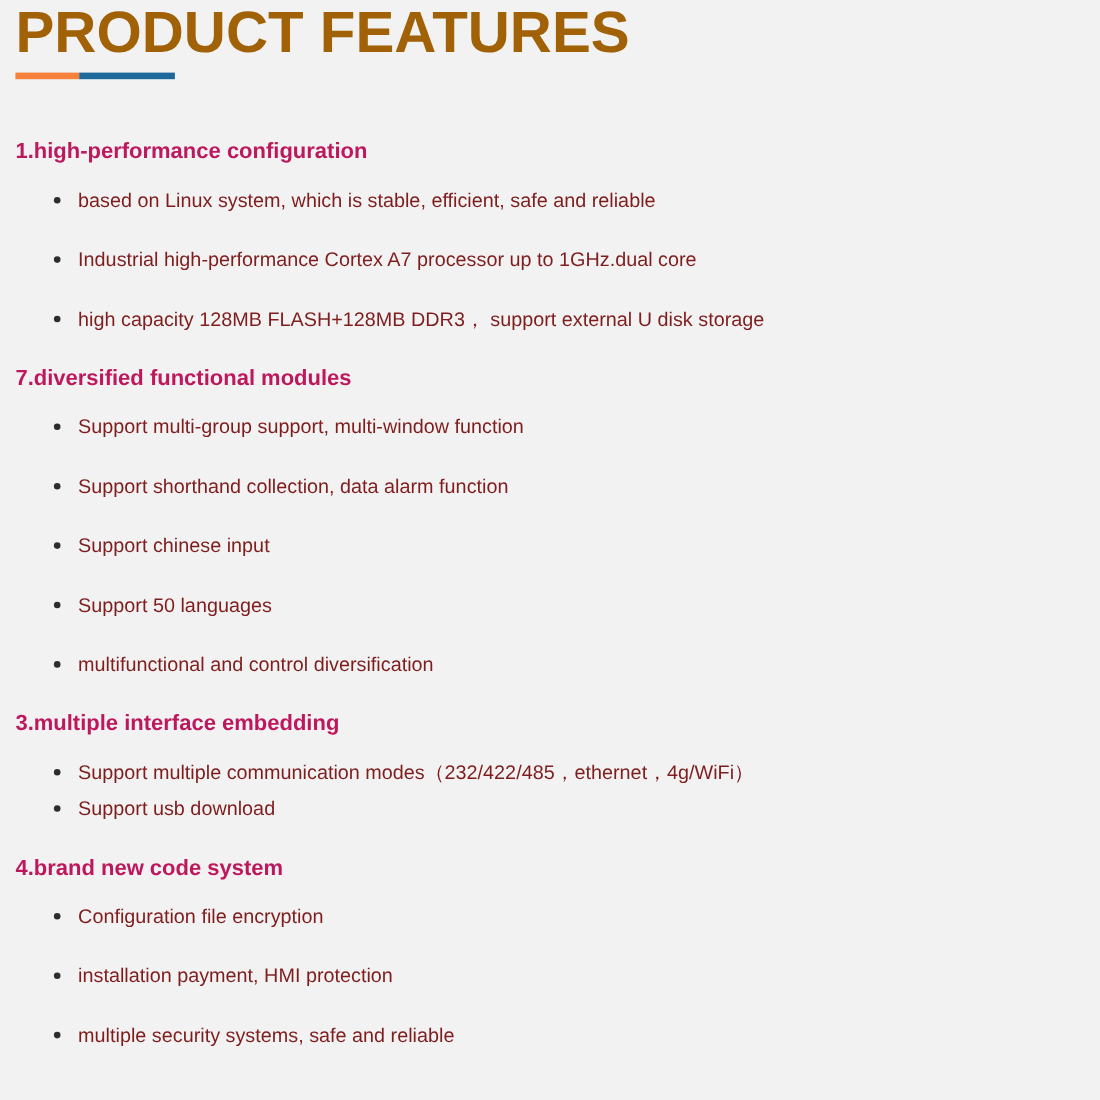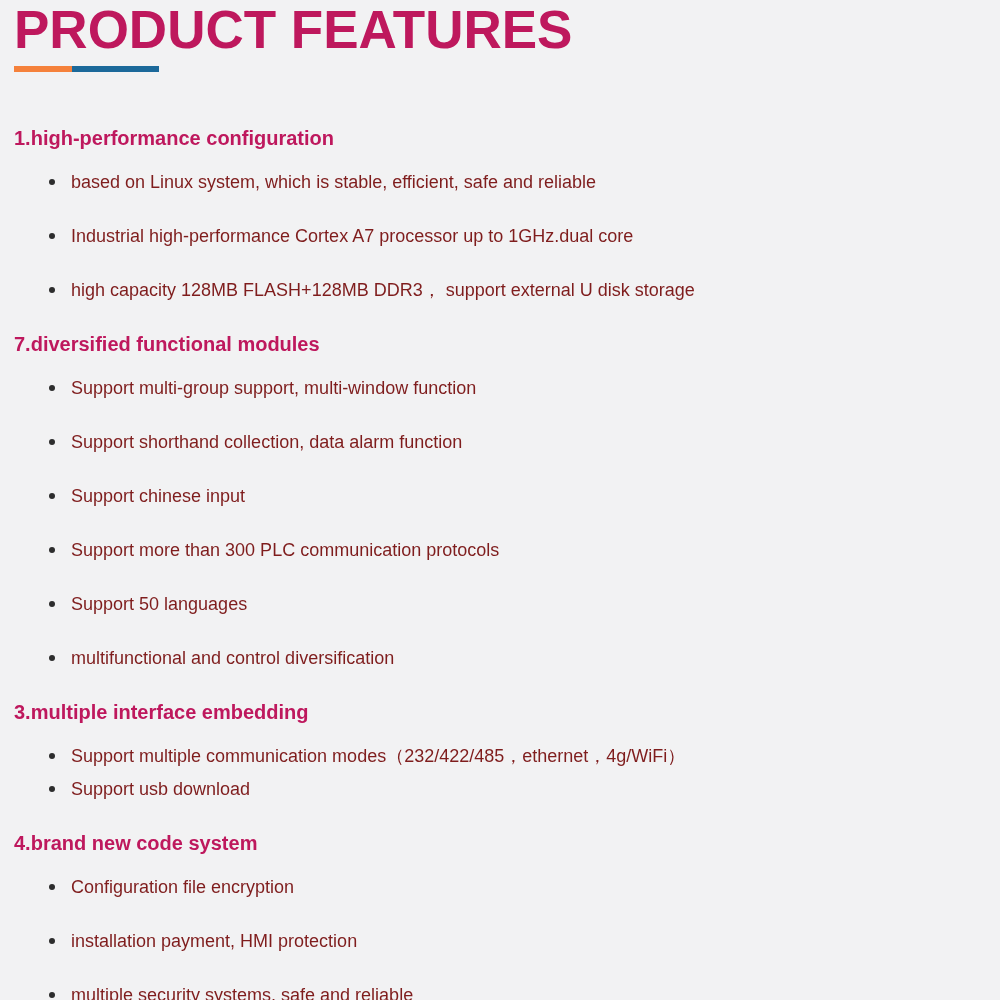--- a/index.html
+++ b/index.html
@@ -17,21 +17,21 @@
   .page {
     padding: 0 20px 0 14px;
   }
   .page-title {
     margin: 0;
     padding-top: 2px;
     font-size: 53px;
     line-height: 56px;
     font-weight: 700;
     letter-spacing: 0px;
-    color: #be185d;
+    color: #a16207;
   }
   .accent-underline {
     display: flex;
     margin-top: 8px;
     height: 6px;
     width: 145px;
   }
   .accent-underline .seg-orange {
     width: 58px;
     height: 6px;
@@ -124,24 +124,20 @@
         <li>
           <span class="bullet-dot"></span>
           <span>Support shorthand collection, data alarm function</span>
         </li>
         <li>
           <span class="bullet-dot"></span>
           <span>Support chinese input</span>
         </li>
         <li>
           <span class="bullet-dot"></span>
-          <span>Support more than 300 PLC communication protocols</span>
-        </li>
-        <li>
-          <span class="bullet-dot"></span>
           <span>Support 50 languages</span>
         </li>
         <li>
           <span class="bullet-dot"></span>
           <span>multifunctional and control diversification</span>
         </li>
       </ul>
     </div>
 
     <div class="section">

